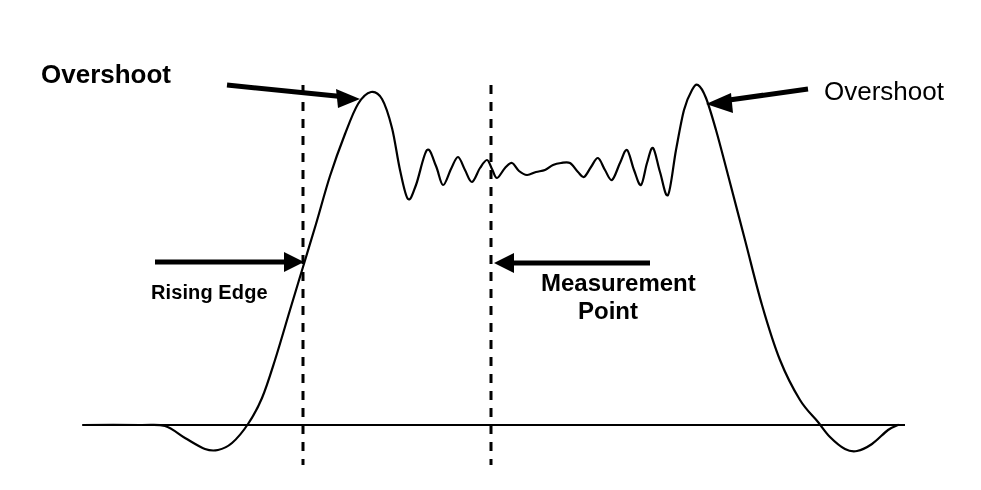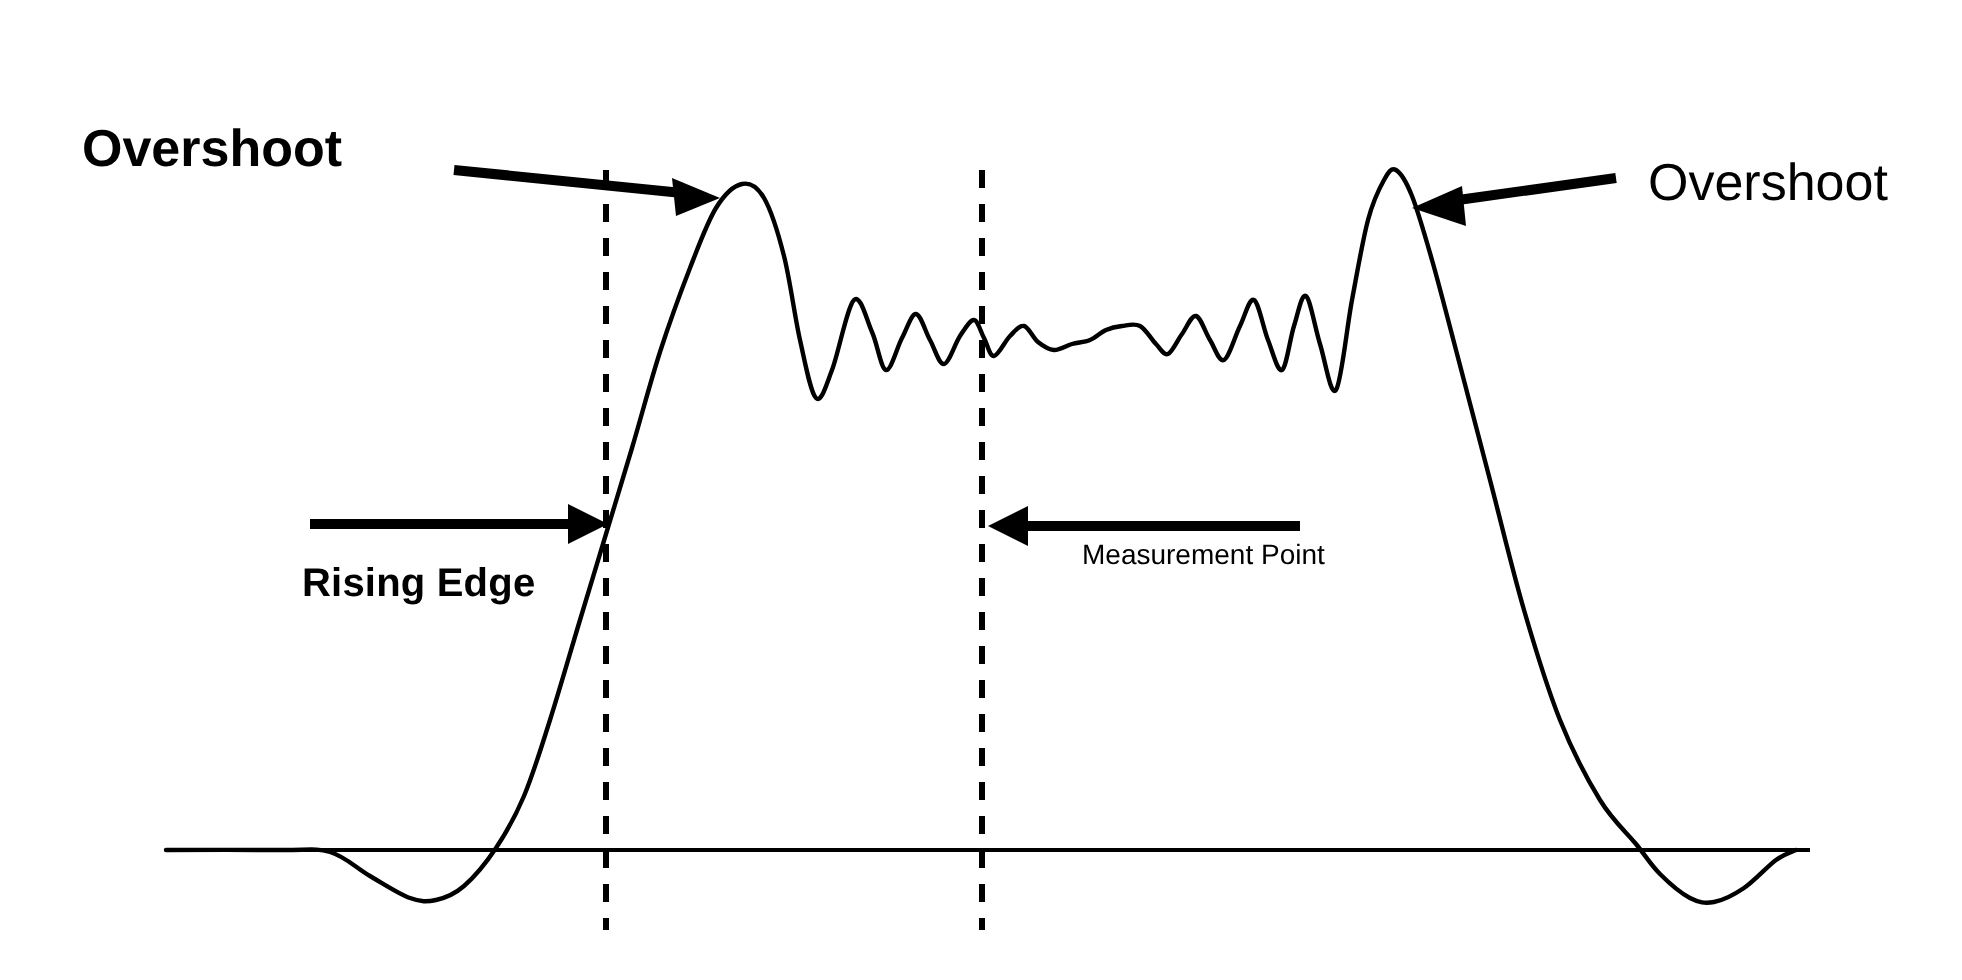--- a/index.html
+++ b/index.html
@@ -78,24 +78,24 @@
   #label-rising-edge {
     left: 151px;
     top: 281px;
     font-size: 20px;
     font-weight: 700;
     letter-spacing: 0.1px;
   }
   #label-measurement-point {
     left: 541px;
     top: 269px;
-    font-size: 14px;
-    font-weight: 400;
+    font-size: 24px;
+    font-weight: 700;
     width: 134px;
-    text-align: left;
+    text-align: center;
     white-space: normal;
   }
 </style>
 </head>
 <body>
 
 <div id="diagram-root">
 
   <svg class="figure" viewBox="0 0 981 490">
 

